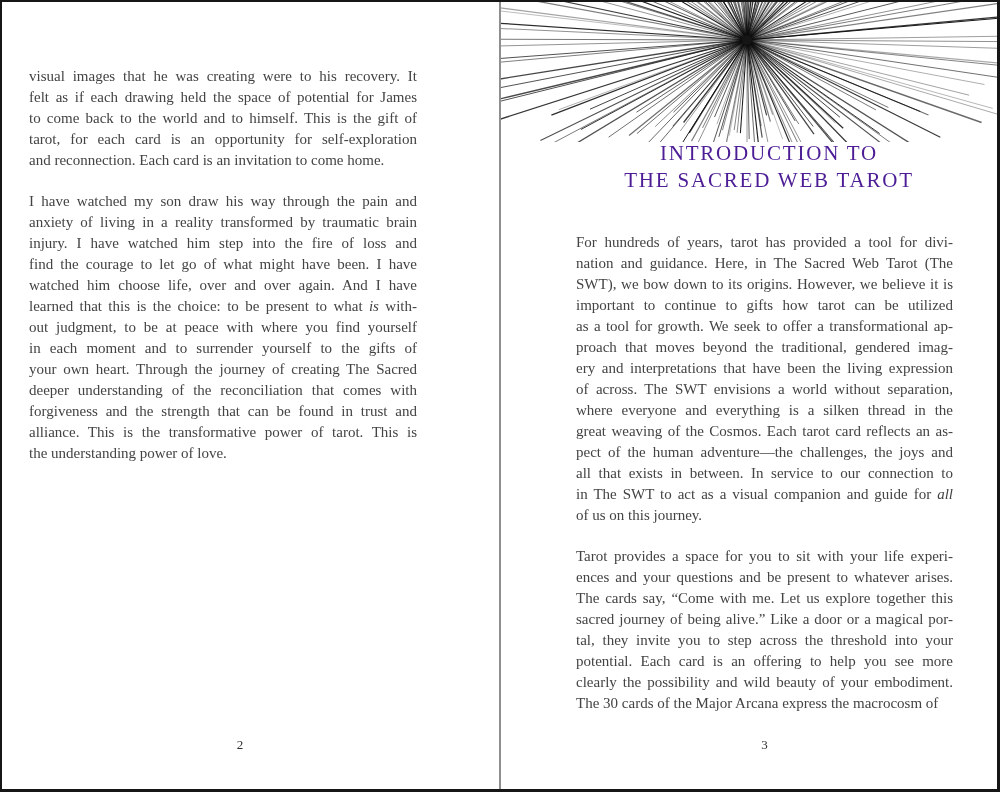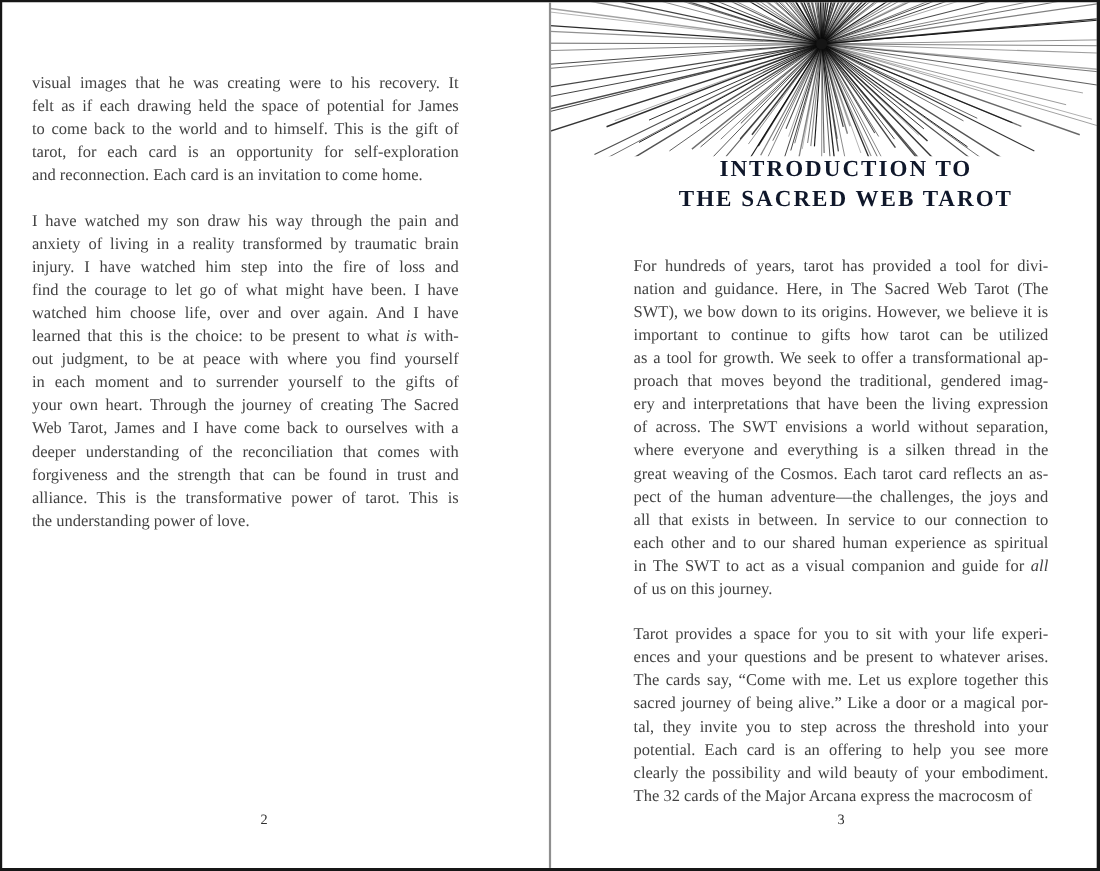--- a/index.html
+++ b/index.html
@@ -48,24 +48,24 @@
   }
   .left-text  { left: 27px;  top: 64px;  width: 388px; }
   .right-text { left: 574px; top: 230px; width: 377px; }
   .heading {
     position: absolute;
     left: 539px; top: 138px; width: 456px;
     margin: 0;
     z-index: 2;
     text-align: center;
     font-size: 21px;
-    font-weight: 700;
+    font-weight: 400;
     letter-spacing: 1.8px;
     line-height: 27px;
-    color: #0f172a;
+    color: #4c1d95;
   }
   .pagenum {
     position: absolute;
     top: 735px;
     font-size: 13px;
     line-height: 16px;
     text-align: center;
     color: #2e2e2e;
     z-index: 2;
   }
@@ -89,21 +89,20 @@
         <div class="para">
           <div class="line">I have watched my son draw his way through the pain and</div>
           <div class="line">anxiety of living in a reality transformed by traumatic brain</div>
           <div class="line">injury. I have watched him step into the fire of loss and</div>
           <div class="line">find the courage to let go of what might have been. I have</div>
           <div class="line">watched him choose life, over and over again. And I have</div>
           <div class="line">learned that this is the choice: to be present to what <i>is</i> with-</div>
           <div class="line">out judgment, to be at peace with where you find yourself</div>
           <div class="line">in each moment and to surrender yourself to the gifts of</div>
           <div class="line">your own heart. Through the journey of creating The Sacred</div>
-          <div class="line">Web Tarot, James and I have come back to ourselves with a</div>
           <div class="line">deeper understanding of the reconciliation that comes with</div>
           <div class="line">forgiveness and the strength that can be found in trust and</div>
           <div class="line">alliance. This is the transformative power of tarot. This is</div>
           <div class="line last">the understanding power of love.</div>
         </div>
       </div>
     <div class="pagenum left">2</div>
   </div>
 
   <div class="page-right">
@@ -293,33 +292,32 @@
           <div class="line">SWT), we bow down to its origins. However, we believe it is</div>
           <div class="line">important to continue to gifts how tarot can be utilized</div>
           <div class="line">as a tool for growth. We seek to offer a transformational ap-</div>
           <div class="line">proach that moves beyond the traditional, gendered imag-</div>
           <div class="line">ery and interpretations that have been the living expression</div>
           <div class="line">of across. The SWT envisions a world without separation,</div>
           <div class="line">where everyone and everything is a silken thread in the</div>
           <div class="line">great weaving of the Cosmos. Each tarot card reflects an as-</div>
           <div class="line">pect of the human adventure—the challenges, the joys and</div>
           <div class="line">all that exists in between. In service to our connection to</div>
-          <div class="line">each other and to our shared human experience as spiritual</div>
           <div class="line">in The SWT to act as a visual companion and guide for <i>all</i></div>
           <div class="line last">of us on this journey.</div>
         </div>
         <div class="para">
           <div class="line">Tarot provides a space for you to sit with your life experi-</div>
           <div class="line">ences and your questions and be present to whatever arises.</div>
           <div class="line">The cards say, “Come with me. Let us explore together this</div>
           <div class="line">sacred journey of being alive.” Like a door or a magical por-</div>
           <div class="line">tal, they invite you to step across the threshold into your</div>
           <div class="line">potential. Each card is an offering to help you see more</div>
           <div class="line">clearly the possibility and wild beauty of your embodiment.</div>
-          <div class="line last">The 32 cards of the Major Arcana express the macrocosm of</div>
+          <div class="line last">The 30 cards of the Major Arcana express the macrocosm of</div>
         </div>
       </div>
     <div class="pagenum right">3</div>
   </div>
 
   <div class="divider"></div>
 
 </div>
 
 </body></html>

